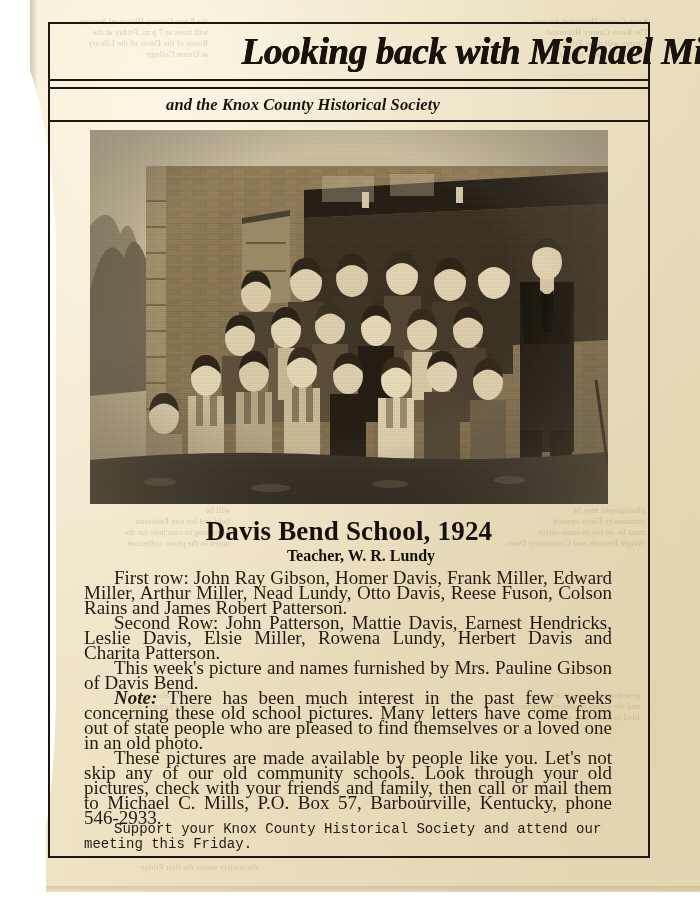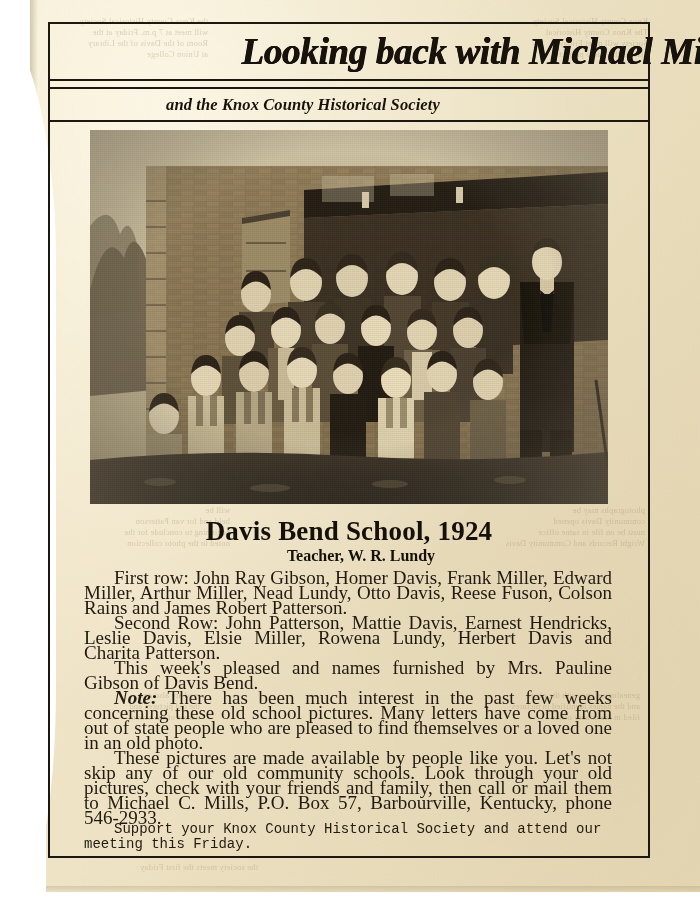--- a/index.html
+++ b/index.html
@@ -515,20 +515,20 @@
     <div class="photo-grain"></div>
     <div class="photo-fade"></div>
   </div>
 
   <div class="cap-title">Davis Bend School, 1924</div>
   <div class="cap-sub">Teacher, W. R. Lundy</div>
 
   <div class="body">
     <p>First row: John Ray Gibson, Homer Davis, Frank Miller, Edward Miller, Arthur Miller, Nead Lundy, Otto Davis, Reese Fuson, Colson Rains and James Robert Patterson.</p>
     <p>Second Row: John Patterson, Mattie Davis, Earnest Hendricks, Leslie Davis, Elsie Miller, Rowena Lundy, Herbert Davis and Charita Patterson.</p>
-    <p>This week's pleased and names furnished by Mrs. Pauline Gibson of Davis Bend.</p>
+    <p>This week's picture and names furnished by Mrs. Pauline Gibson of Davis Bend.</p>
     <p><b>Note:</b><span> There has been much interest in the past few weeks concerning these old school pictures. Many letters have come from out of state people who are pleased to find themselves or a loved one in an old photo.</span></p>
     <p>These pictures are made available by people like you. Let's not skip any of our old community schools. Look through your old pictures, check with your friends and family, then call or mail them to Michael C. Mills, P.O. Box 57, Barbourville, Kentucky, phone 546-2933.</p>
   </div>
 
   <div class="footer-line">Support your Knox County Historical Society and attend our meeting this Friday.</div>
 
 </div>
 
 </body></html>

